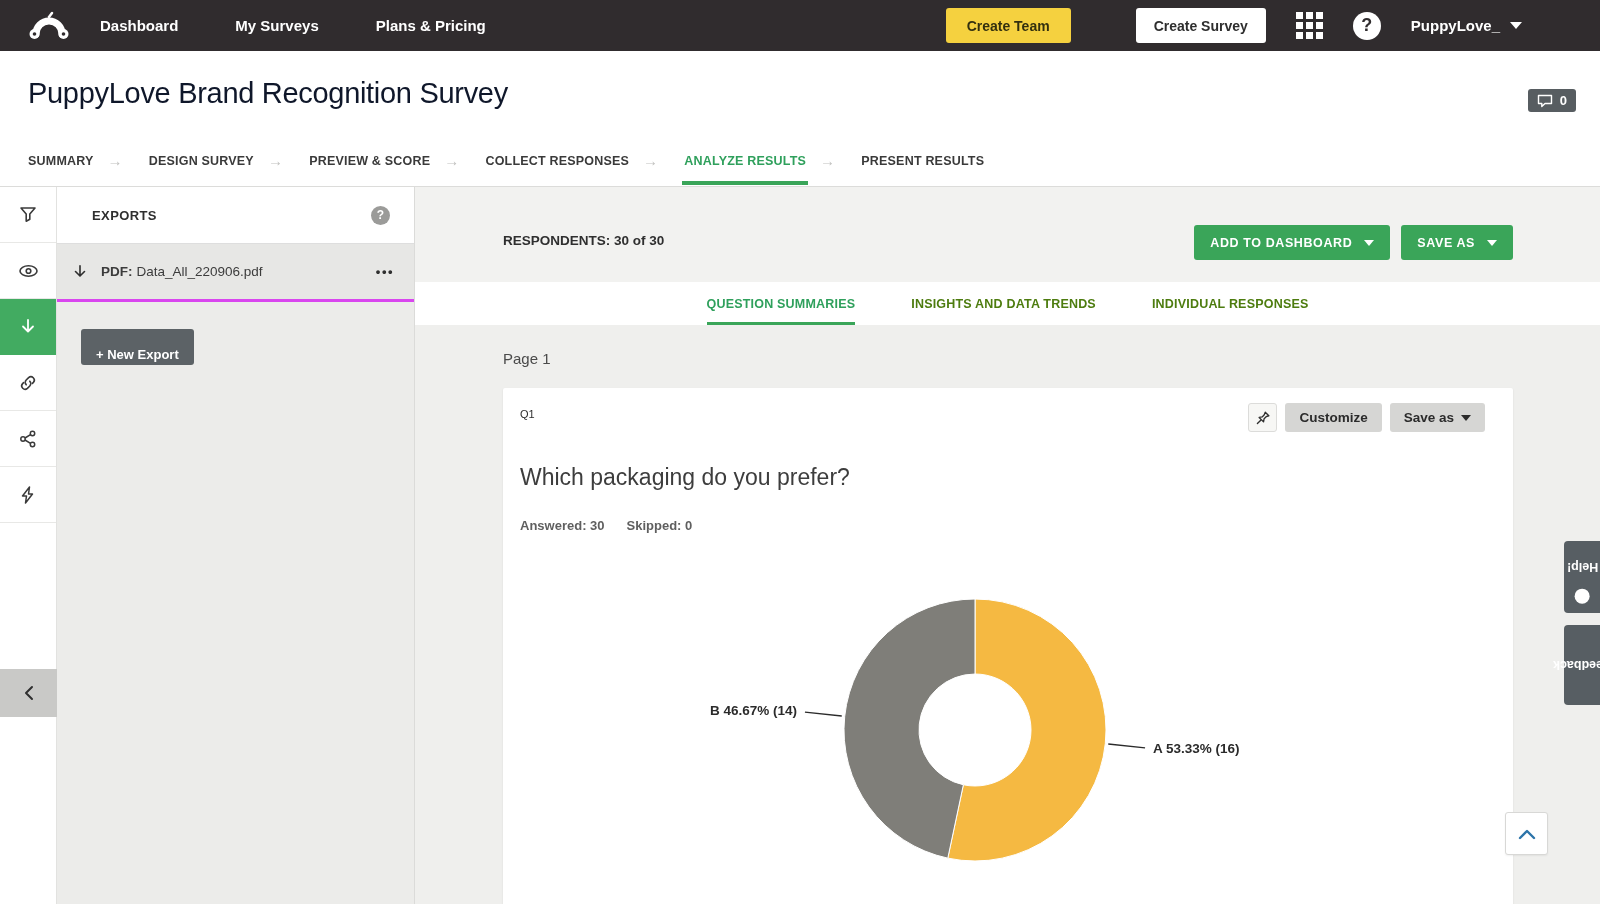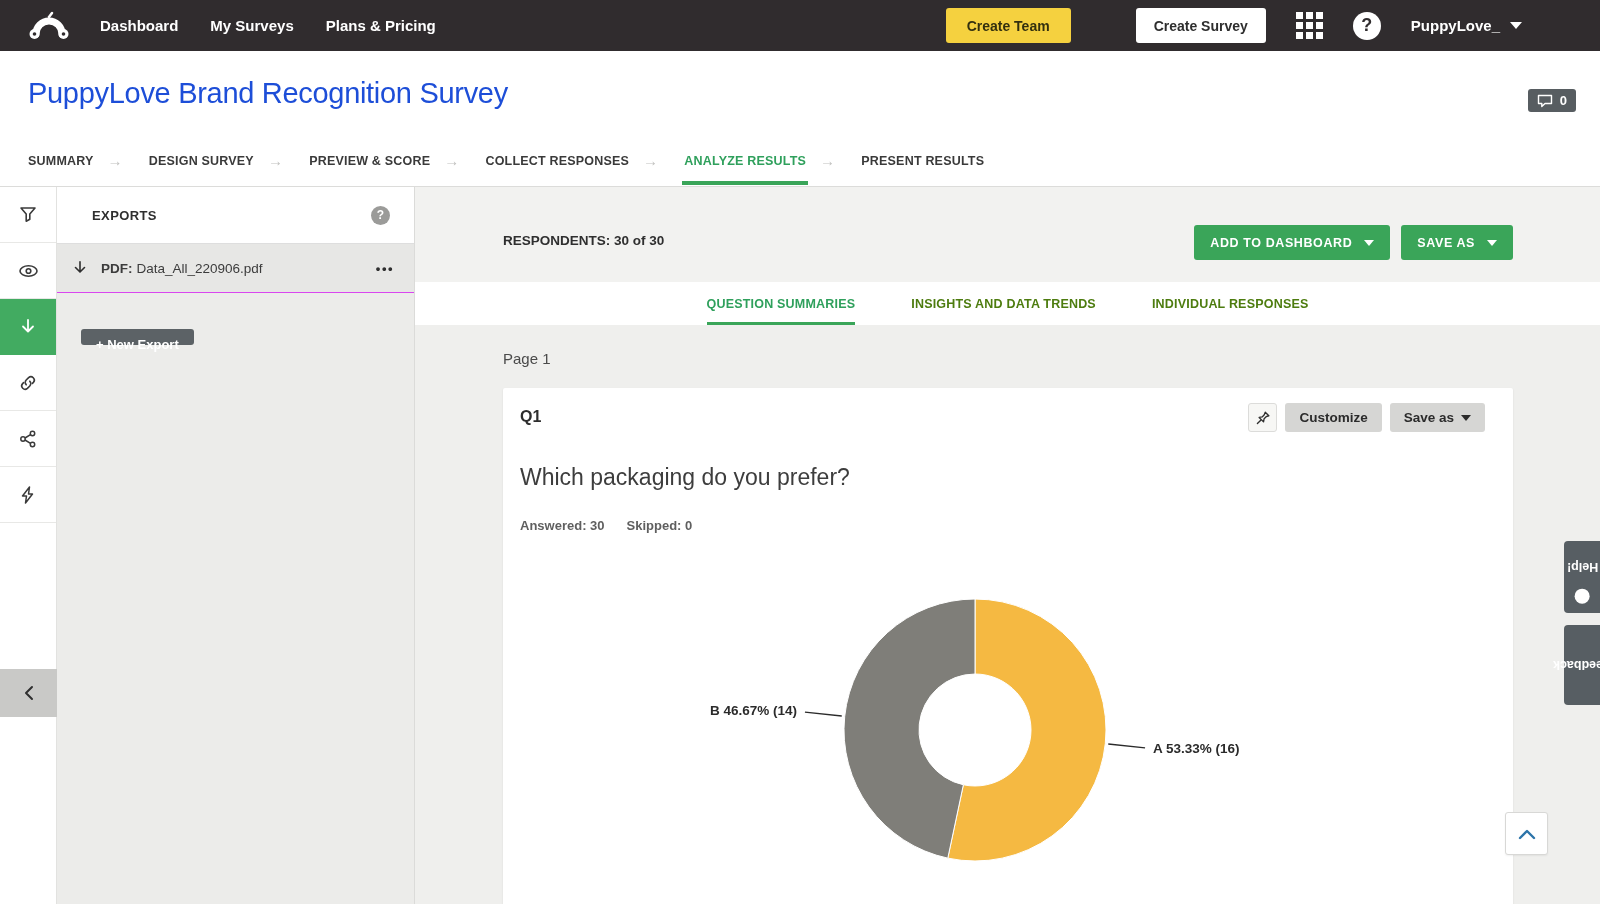--- a/index.html
+++ b/index.html
@@ -3,39 +3,39 @@
 <meta charset="utf-8">
 <style>
   * { margin:0; padding:0; box-sizing:border-box; }
   html,body { width:1600px; height:904px; overflow:hidden; }
   body { font-family:"Liberation Sans", sans-serif; background:#efefed; position:relative; color:#3a3a3a; }
 
   
   .topnav { position:absolute; left:0; top:0; width:1600px; height:51px; background:#302c2e;
             display:flex; align-items:center; padding:0 26px; z-index:50; }
   .logo { width:46px; height:34px; display:flex; align-items:center; justify-content:center; cursor:pointer; }
-  .topnav-links { display:flex; gap:32px; margin-left:28px; }
+  .topnav-links { display:flex; gap:57px; margin-left:28px; }
   .topnav-link { color:#fff; font-size:15px; font-weight:700; cursor:pointer; white-space:nowrap; }
   .topnav-right { margin-left:auto; display:flex; align-items:center; gap:30px; padding-right:52px; }
   .btn-team { background:#f5d13f; color:#33300f; border:none; border-radius:3px; height:35px; padding:0 21px;
               font-size:14px; font-weight:700; cursor:pointer; font-family:inherit; }
   .btn-survey { background:#fff; color:#2e2e2e; border:none; border-radius:3px; height:35px; padding:0 18px;
               font-size:14px; font-weight:700; cursor:pointer; font-family:inherit;margin-left:35px; }
   .grid-icon { display:grid; grid-template-columns:repeat(3,7px); grid-template-rows:repeat(3,7px); gap:3px; cursor:pointer; }
   .grid-icon span { background:#fff; }
   .help-circle { width:28px; height:28px; border-radius:50%; background:#fff; color:#302c2e; font-weight:800;
                  display:flex; align-items:center; justify-content:center; font-size:18px; cursor:pointer; }
   .user-menu { display:flex; align-items:center; gap:10px; color:#fff; font-size:15px; font-weight:700; cursor:pointer; }
   .caret { width:0; height:0; border-left:6px solid transparent; border-right:6px solid transparent;
            border-top:7px solid currentColor; display:inline-block; }
   .caret.small { border-left-width:5px; border-right-width:5px; border-top-width:6px; }
 
   
   .page-header { position:absolute; left:0; top:51px; width:1600px; height:84px; background:#fff; }
-  .survey-title { position:absolute; left:28px; top:26px; font-size:29px; font-weight:400; letter-spacing:-0.3px; color:#1d4ed8; }
+  .survey-title { position:absolute; left:28px; top:26px; font-size:29px; font-weight:400; letter-spacing:-0.3px; color:#0f172a; }
   .comment-badge { position:absolute; right:24px; top:38px; height:23px; background:#575d61; border-radius:3px;
                    color:#fff; display:flex; align-items:center; gap:7px; padding:0 9px; font-size:13px; font-weight:700; cursor:pointer; }
 
   
   .steps-row { position:absolute; left:0; top:135px; width:1600px; height:52px; background:#fff; border-bottom:1px solid #dcdcda; }
   .steps { list-style:none; display:flex; align-items:center; height:100%; padding-left:28px;gap:12px; }
   .steps li { display:flex; align-items:center; font-size:12.5px; font-weight:700; color:#3a3a3a; cursor:pointer; letter-spacing:.2px; }
   .step-arrow { color:#c2c2c0; font-weight:400; font-size:15px; margin:0 14px; }
   .steps li:last-child .step-arrow { display:none; }
   .steps li.active .step-label { color:#2fa05c; position:relative; }
@@ -48,48 +48,48 @@
   .rail-item.active { background:#42ab61; color:#fff; border-bottom:none; }
   .rail-collapse { position:absolute; left:0; top:669px; width:57px; height:48px; background:#c9c9c7;
                    display:flex; align-items:center; justify-content:center; cursor:pointer; }
 
   
   .exports { position:absolute; left:57px; top:187px; width:358px; bottom:0; background:#ececea; border-right:1px solid #dbdbd9; }
   .exports-head { height:57px; background:#fff; border-bottom:1px solid #dedede; display:flex; align-items:center; padding:0 24px 0 35px; }
   .exports-title { font-size:13px; font-weight:700; letter-spacing:.4px; color:#2f2f2f; }
   .exports-help { margin-left:auto; width:19px; height:19px; border-radius:50%; background:#9b9b99; color:#fff; font-size:12px;
                   font-weight:700; display:flex; align-items:center; justify-content:center; cursor:pointer; }
-  .export-row { height:49px; background:#e7e7e5; border-bottom:1px solid #d946ef; display:flex; align-items:center;
+  .export-row { height:58px; background:#e7e7e5; border-bottom:3px solid #d946ef; display:flex; align-items:center;
                 padding:0 20px 0 14px; gap:12px; cursor:pointer; }
   .export-row .file { font-size:13.5px; color:#3c3c3c; }
   .export-row .file b { font-weight:700; margin-right:4px; }
   .export-menu { margin-left:auto; font-size:13px; font-weight:700; letter-spacing:1.5px; color:#2f2f2f; cursor:pointer; }
   .btn-new-export { position:absolute; left:24px; top:142px; background:#5c6266; color:#fff; border:none; border-radius:3px;
-                    height:16px; padding:8px 15px; font-size:13px; font-weight:700; cursor:pointer; font-family:inherit; }
+                    height:16px; padding:18px 15px; font-size:13px; font-weight:700; cursor:pointer; font-family:inherit; }
 
   
   .main { position:absolute; left:415px; top:187px; right:0; bottom:0; background:#efefed; }
   .respond-bar { position:absolute; left:0; top:0; right:0; height:95px; background:#f2f2f0; }
   .respondents { position:absolute; left:88px; top:46px; font-size:13.5px; font-weight:700; color:#2f2f2f; }
   .respond-actions { position:absolute; right:87px; top:38px; display:flex; gap:11px; }
   .btn-green { background:#3aa559; color:#fff; border:none; border-radius:3px; height:35px; padding:0 16px;
                font-size:12.5px; font-weight:700; letter-spacing:.6px; display:flex; align-items:center; gap:12px;
                cursor:pointer; font-family:inherit; }
   .tabs-row { position:absolute; left:0; top:95px; right:0; height:43px; background:#fff; }
   .tabs { list-style:none; display:flex; justify-content:center; gap:56px; height:100%; }
   .tabs li { display:flex; align-items:center; font-size:12.5px; font-weight:700; letter-spacing:.2px; color:#4d7c0f;
              cursor:pointer; position:relative; }
   .tabs li.active { color:#2fa05c;text-align:center; }
   .tabs li.active::after { content:""; position:absolute; left:0; right:0; bottom:0; height:3px; background:#3aa559; }
   .page-label { position:absolute; left:88px; top:163px; font-size:15px; color:#4a4a4a; }
 
   
   .card { position:absolute; left:88px; right:87px; top:201px; height:760px; background:#fff; border-radius:2px;
           box-shadow:0 1px 2px rgba(0,0,0,.10); }
-  .q-number { position:absolute; left:17px; top:20px; font-size:16px; font-weight:700; color:#2d2d2d; }
+  .q-number { position:absolute; left:17px; top:20px; font-size:11px; font-weight:400; color:#2d2d2d; }
   .card-actions { position:absolute; right:28px; top:15px; display:flex; gap:8px; }
   .btn-pin { width:29px; height:29px; background:#f7f7f5; border:1px solid #dcdcda; border-radius:3px;
              display:flex; align-items:center; justify-content:center; cursor:pointer; }
   .btn-gray { background:#d6d6d4; color:#2b2b2b; border:none; border-radius:3px; height:29px; padding:0 14px;
               font-size:13.5px; font-weight:700; display:flex; align-items:center; gap:7px; cursor:pointer; font-family:inherit; }
   .q-title { position:absolute; left:17px; top:76px; font-size:23px; font-weight:400; color:#3d3d3d; }
   .q-stats { position:absolute; left:17px; top:130px; display:flex; gap:22px; font-size:13px; font-weight:700; color:#5f5f5f; }
   .donut-svg { position:absolute; left:0; top:172px; }
 
   

